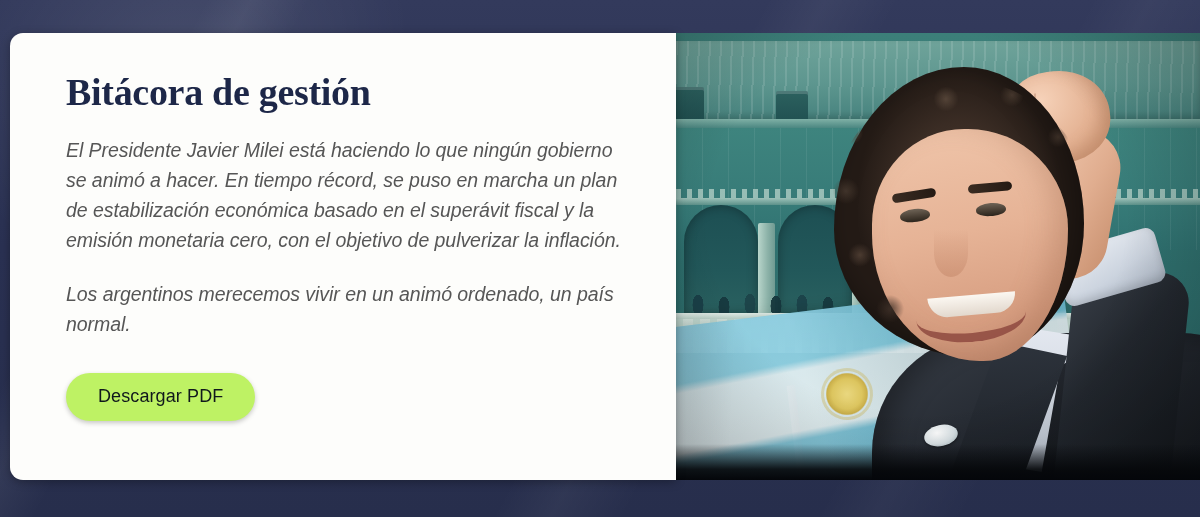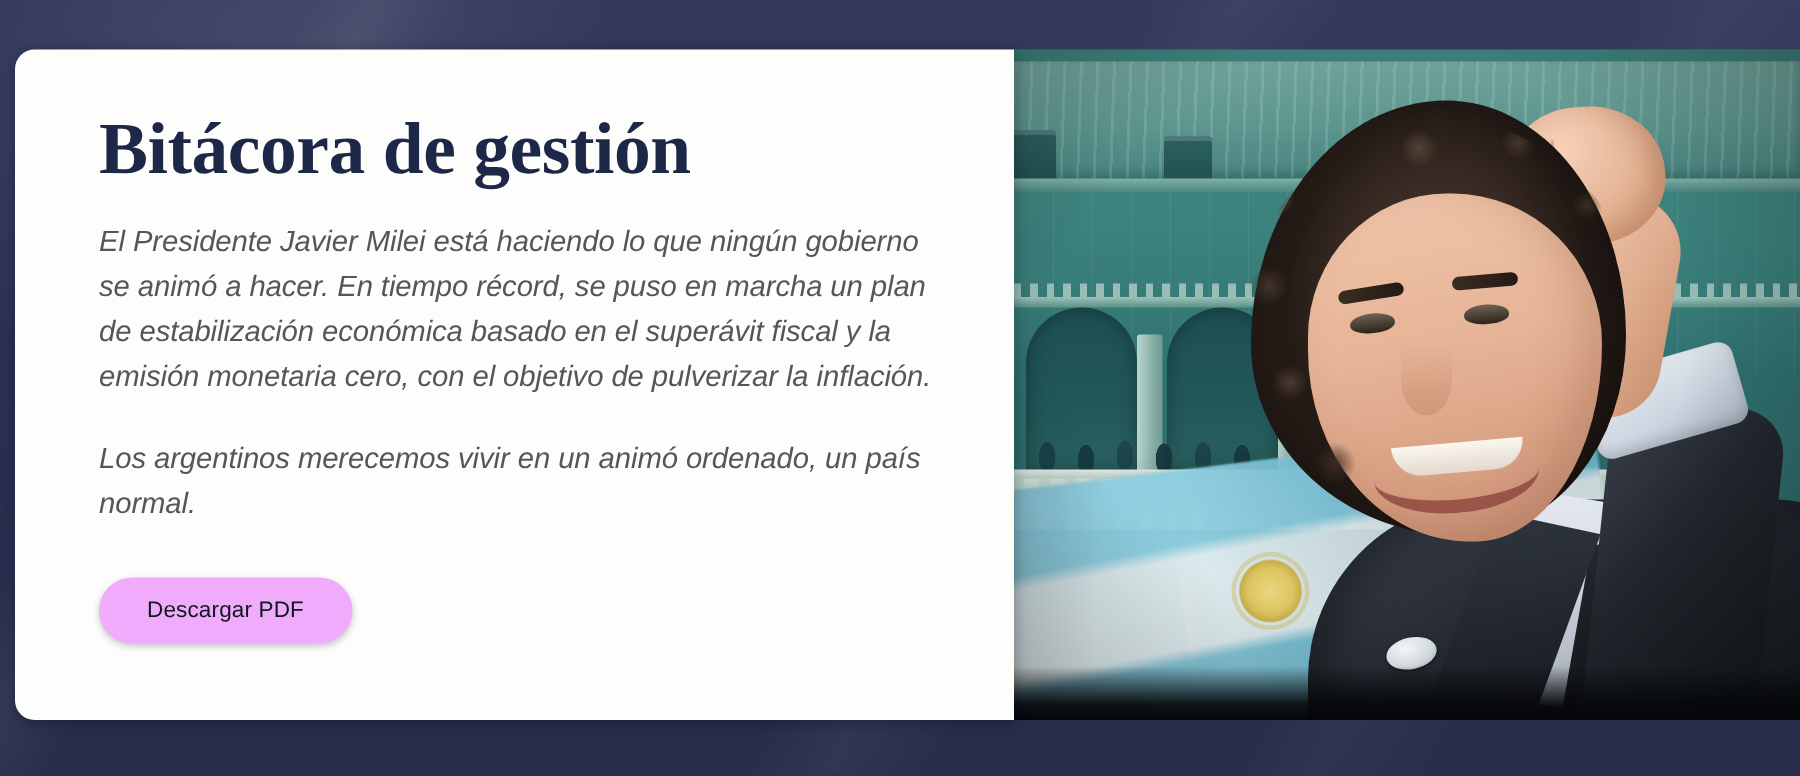--- a/index.html
+++ b/index.html
@@ -67,21 +67,21 @@
     box-shadow: 0 2px 10px rgba(0,0,0,0.30);
     box-sizing: border-box;
     padding: 40px 52px 0 56px;
     z-index: 3;
     overflow: hidden;
   }
   .card-title {
     margin: 0;
     font-family: "Liberation Serif", "DejaVu Serif", serif;
     font-weight: 700;
-    font-size: 49px;
+    font-size: 38px;
     line-height: 1.05;
     letter-spacing: -0.3px;
     color: #1d2748;
   }
   .card-body {
     margin: 22px 0 0 0;
     font-size: 19.5px;
     line-height: 1.54;
     color: #565656;
     max-width: 565px;
@@ -89,24 +89,24 @@
     font-style: italic;
   }
   .card-body + .card-body { margin-top: 24px; }
 
   .btn-row { margin-top: 34px; }
   .download-btn {
     display: inline-block;
     border: none;
     outline: none;
     cursor: pointer;
-    background: #f0abfc;
+    background: #bef264;
     color: #10181c;
     font-family: "Liberation Sans", sans-serif;
-    font-size: 15px;
+    font-size: 18px;
     font-weight: 400;
     letter-spacing: 0.1px;
     padding: 13px 32px 14px 32px;
     border-radius: 26px;
     box-shadow: 0 2px 5px rgba(0,0,0,0.22);
     text-align: right;
   }
 
   
   .photo {

